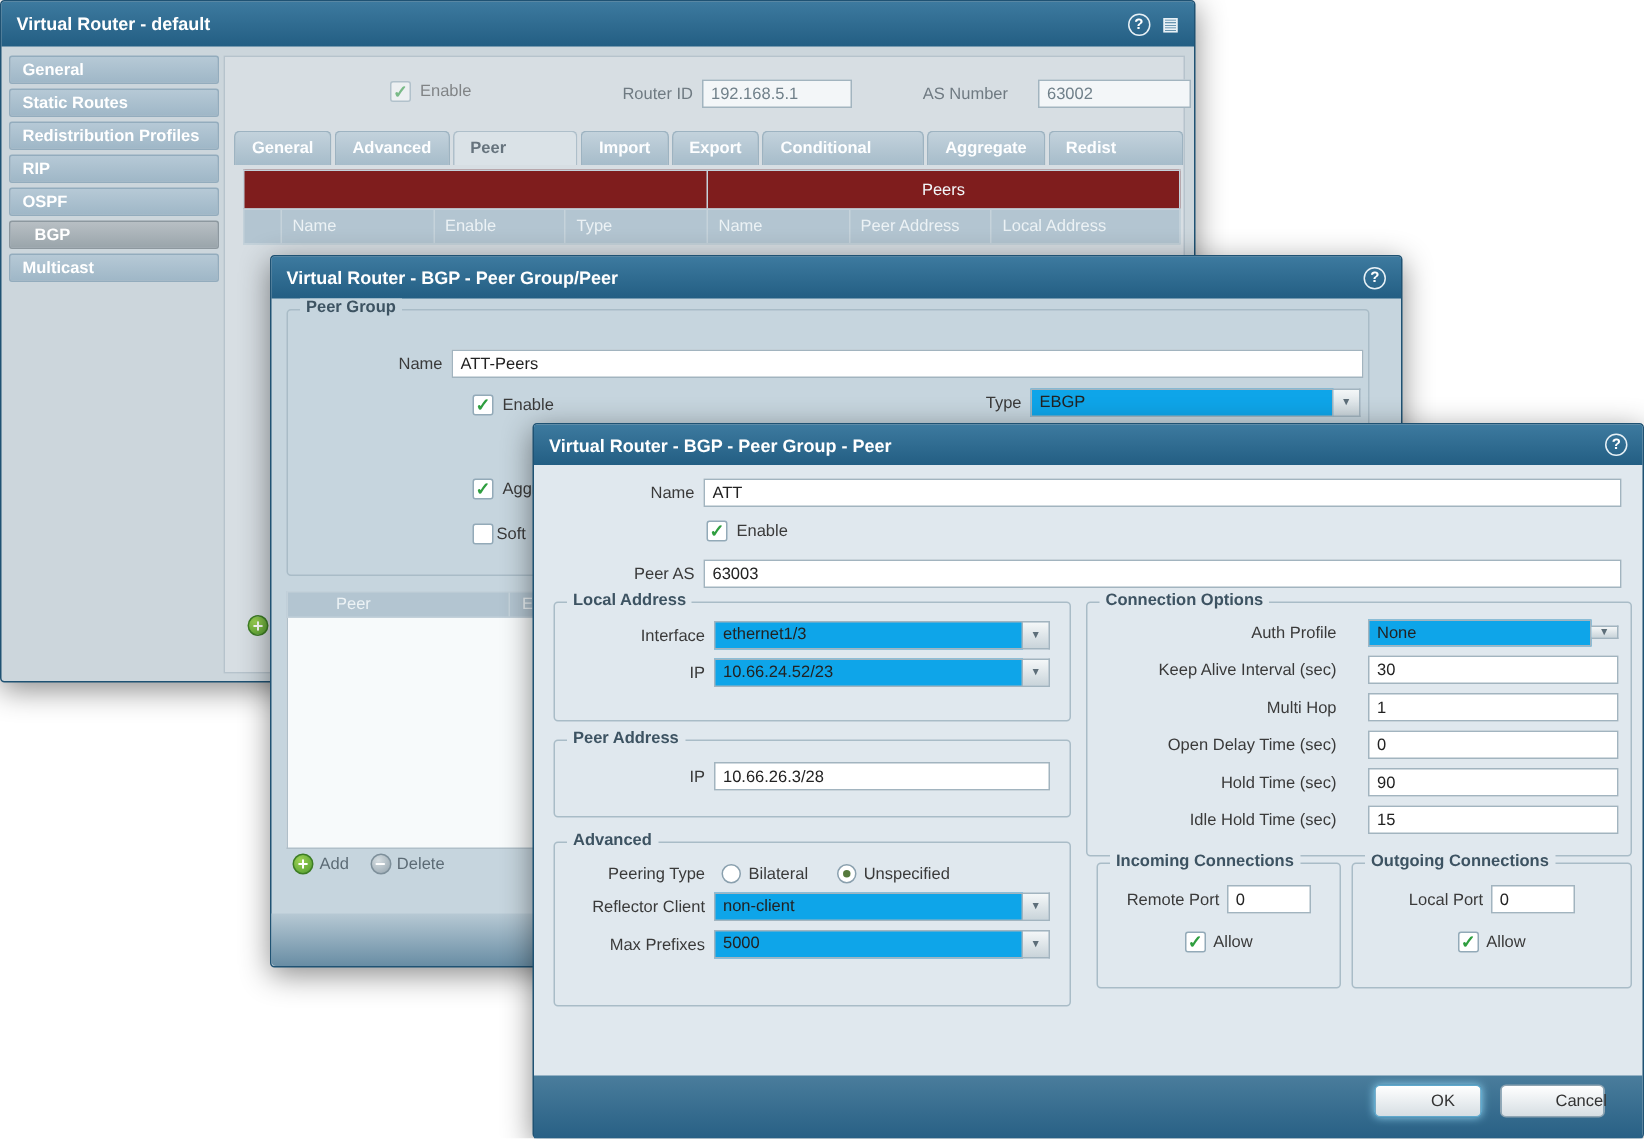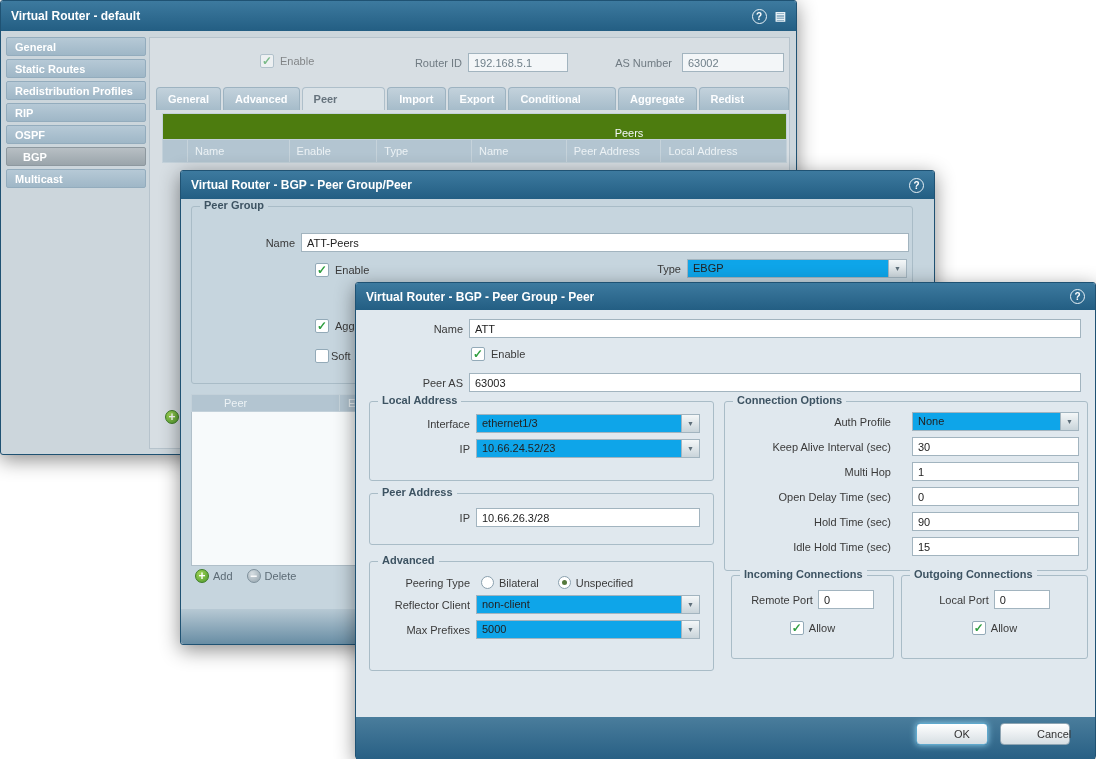--- a/index.html
+++ b/index.html
@@ -57,21 +57,21 @@
   .side-item.selected { background:linear-gradient(#b8bfc4,#9aa5ab); border-color:#8d989f;padding-left:16px; }
   .panel { position:absolute; left:148px; top:36px; width:641px; height:412px;
     background:#d7dee3; border:1px solid #b6c3cc; }
   .panel .abs { position:absolute; display:flex; align-items:center; }
   .tabs { position:absolute; left:6px; top:49px; display:flex; gap:2px; }
   .tab { height:23px; line-height:23px; padding:0 11px; border:1px solid #9db3c1; border-bottom:none;
     border-radius:4px 4px 0 0; background:linear-gradient(#c3d2dc,#a6bcca); color:#fdfeff;
     font-weight:bold; }
   .tab.active { background:#dae2e7; color:#66737d; border-color:#aebfca; }
   .tbl-head { position:absolute; left:12px; top:75px; width:625px; color:#ecf2f5; }
-  .tr1 { display:flex; height:26px; background:#4d7c0f; border:1px solid #c3d1da; border-bottom:none;align-items:flex-end; }
+  .tr1 { display:flex; height:26px; background:#7f1d1d; border:1px solid #c3d1da; border-bottom:none; }
   .tr1-left { width:310px; border-right:1px solid #c6d3db; }
   .tr1-right { width:315px; display:flex; align-items:center; justify-content:center; color:#f3f7f9; }
   .tr2 { display:flex; height:24px; background:#b3c5d1; border:1px solid #c3d1da; }
   .tr2 .cell { display:flex; align-items:center; padding-left:7px; border-right:1px solid #c6d3db;
     overflow:hidden; white-space:nowrap; }
   .c0{width:25px;} .c1{width:102px;} .c2{width:88px;} .c3{width:95px;}
   .c4{width:95px;} .c5{width:95px;} .c6{width:125px; border-right:none !important;}
   #bg-add { position:absolute; left:164px; top:409px; }
 
   
@@ -96,21 +96,21 @@
   #fr-dlg .dlg-header { height:27px; }
   #fr-dlg .abs { position:absolute; display:flex; align-items:center; }
   .fs-row { display:flex; align-items:center; margin-bottom:6px; }
   .la-fs { left:13px; top:118px; width:345px; height:80px; padding:12px 8px 0 8px; }
   .pa-fs { left:13px; top:210px; width:345px; height:52px; padding:14px 8px 0 8px; }
   .adv-fs { left:13px; top:278px; width:345px; height:110px; padding:14px 8px 0 8px; }
   .la-fs .lbl-r, .pa-fs .lbl-r, .adv-fs .lbl-r { width:92px; margin-right:6px; }
   .w224 { width:224px; }
   .co-fs { left:368px; top:118px; width:364px; height:170px; padding:10px 8px 0 8px; }
   .co-fs .lbl-r { width:158px; margin-right:21px; }
-  .co-ctrl { width:188px; }
+  .co-ctrl { width:188px;align-items:center; }
   .in-fs  { left:375px; top:292px; width:163px; height:84px; padding:14px 6px 0 6px; }
   .out-fs { left:545px; top:292px; width:187px; height:84px; padding:14px 6px 0 6px; }
   .port-row { display:flex; align-items:center; justify-content:center; gap:5px; }
   .port-row .tf { width:56px; }
   .allow-row { display:flex; align-items:center; justify-content:center; gap:5px; margin-top:12px; }
   .fr-footer { position:absolute; left:0; top:434px; width:100%; height:43px;
     background:linear-gradient(#4a7d9c,#275f84); }
   .fr-footer .btn { position:absolute; top:6px;padding-left:36px; }
   #ok-btn { left:560px; width:72px; }
   #cancel-btn { left:644px; width:70px; }
@@ -146,21 +146,21 @@
         <span class="cb">
             <span class="mark">✓</span>
           </span>
         <span>Enable</span>
       </div>
       <div class="abs" style="left:230px; top:15px;">
         <span class="lbl-r" style="width:82px; margin-right:6px; color:#6f7a82;">Router ID</span>
         <input class="tf dis" style="width: 100px;" value="192.168.5.1">
       </div>
       <div class="abs" style="left:462px; top:15px;">
-        <span class="lbl-r" style="width:60px; margin-right:10px; color:#6f7a82;">AS Number</span>
+        <span class="lbl-r" style="width:60px; margin-right:20px; color:#6f7a82;">AS Number</span>
         <input class="tf dis" style="width: 102px;" value="63002">
       </div>
 
       <div class="tabs">
         <div class="tab">General</div>
         <div class="tab">Advanced</div>
         <div class="tab active">Peer Group</div>
         <div class="tab">Import</div>
         <div class="tab">Export</div>
         <div class="tab">Conditional Adv</div>

